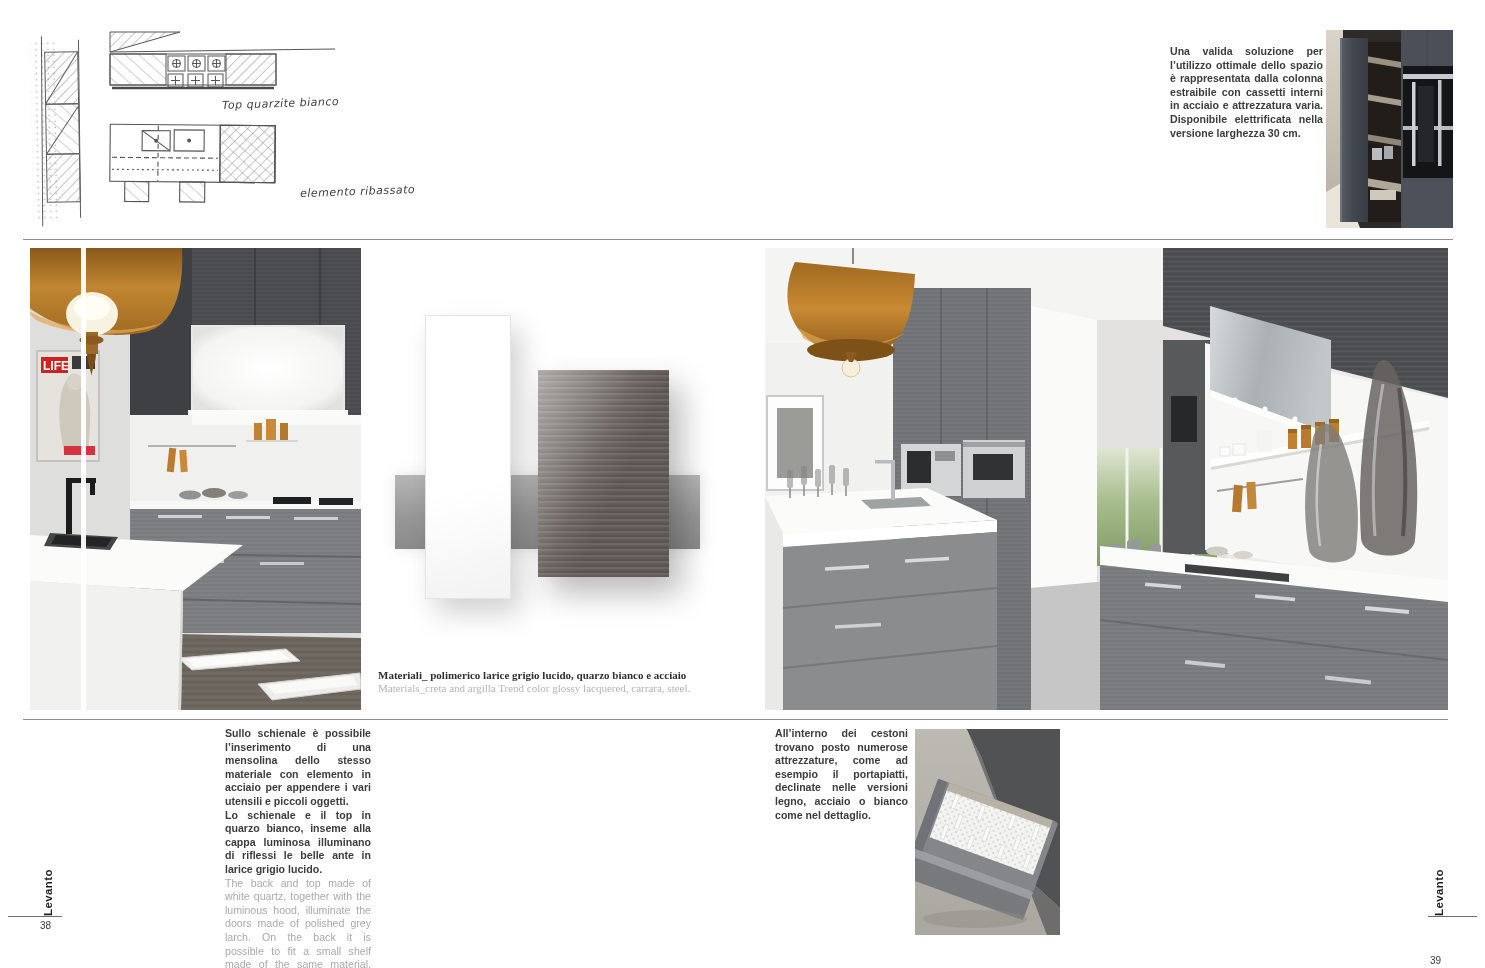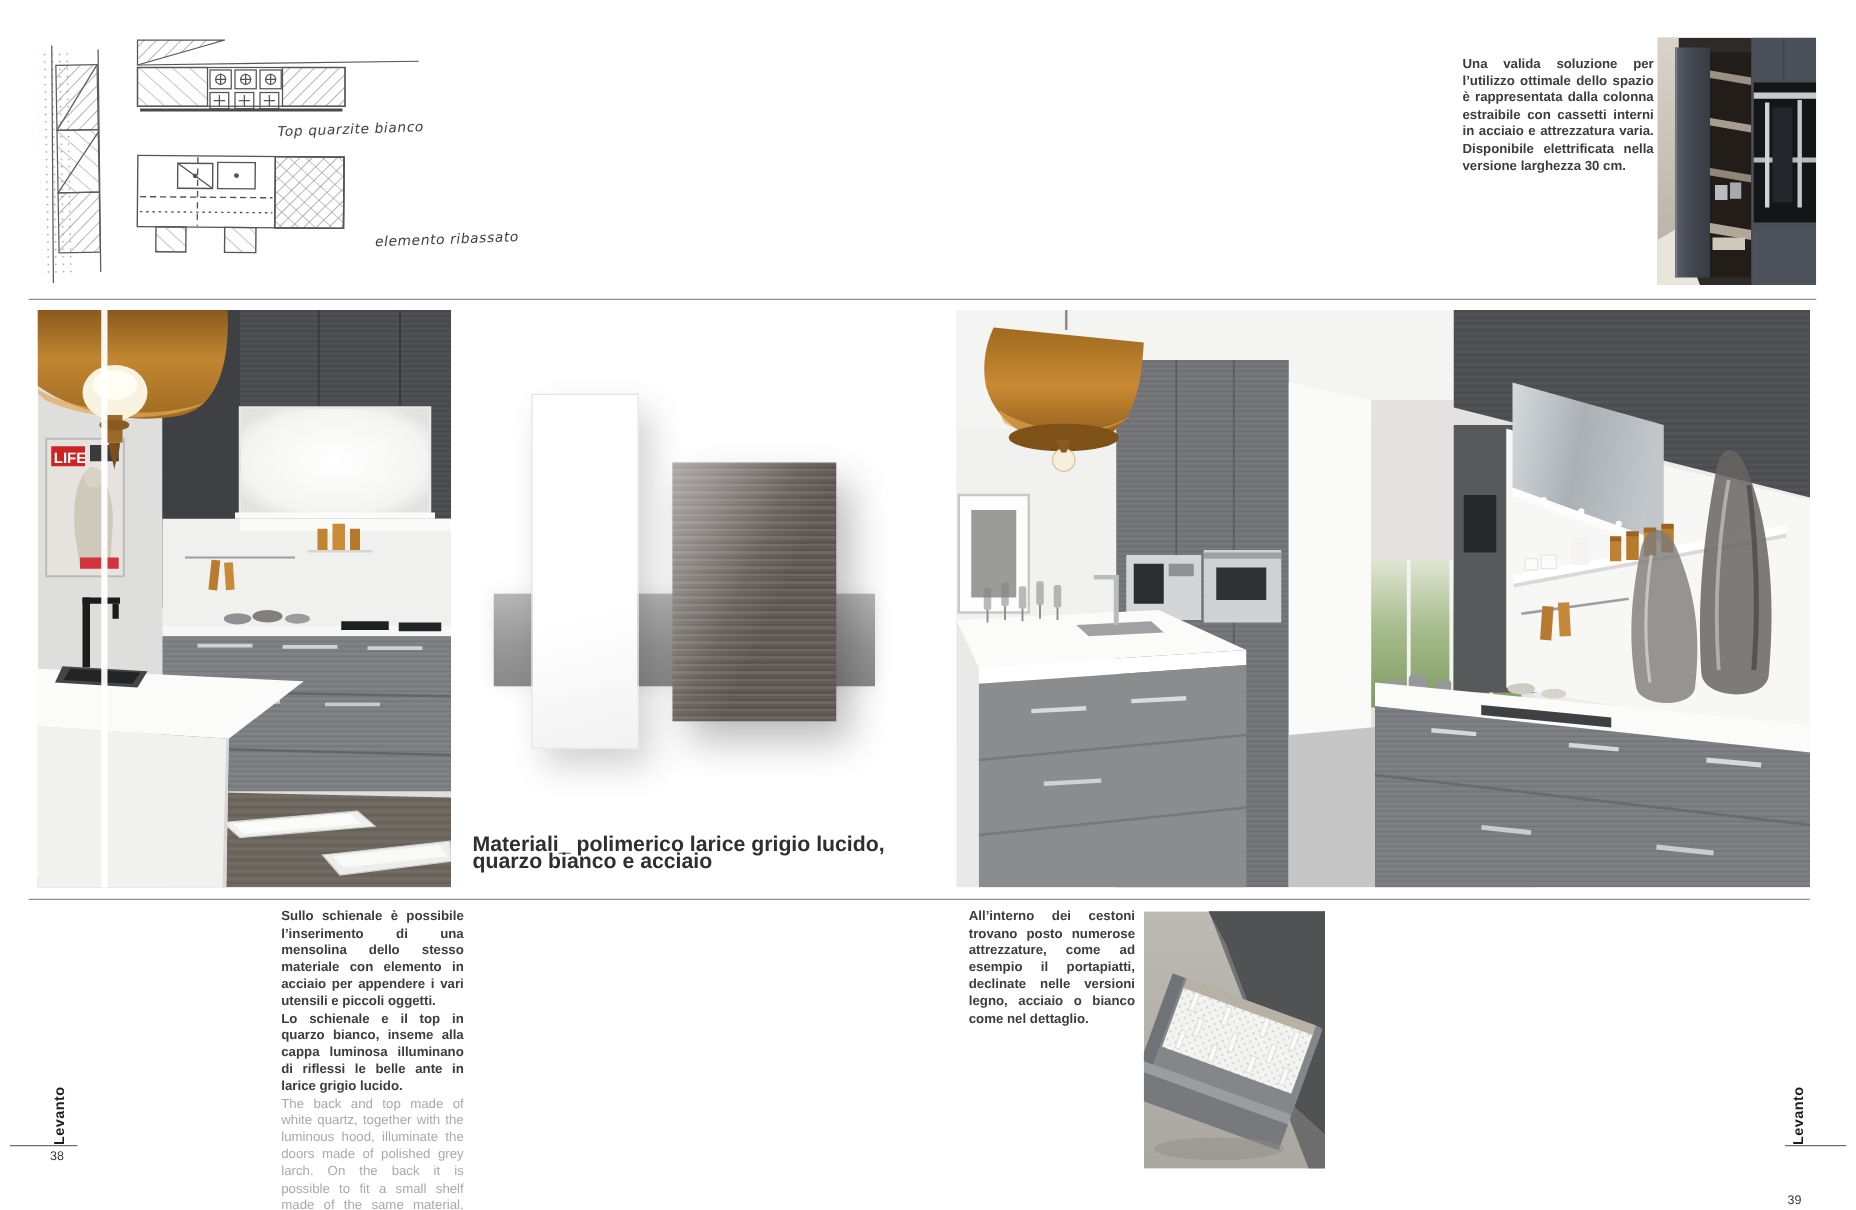--- a/index.html
+++ b/index.html
@@ -2,21 +2,21 @@
 <html><head>
 <meta charset="utf-8">
 <style>
   html,body{margin:0;padding:0;background:#ffffff;}
   .page{position:relative;width:1485px;height:968px;background:#fff;overflow:hidden;
         font-family:"Liberation Sans",sans-serif;color:#3c3c3c;}
   .rule{position:absolute;height:1px;background:#8f8f8f;}
   .txt-block{position:absolute;font-size:10.6px;line-height:13.6px;text-align:justify;letter-spacing:0px;}
   .txt-it{color:#3c3c3c;font-weight:bold;}
   .txt-en{color:#a9a9a9;font-weight:normal;}
-  .caption{position:absolute;font-size:17px;line-height:13.2px;}
+  .caption{position:absolute;font-size:11px;line-height:13.2px;font-family:Liberation Serif, serif;}
   .caption .c-it{color:#2f2f2f;font-weight:bold;}
   .caption .c-en{color:#b3b3b3;}
   .hand{position:absolute;font-family:"DejaVu Sans",sans-serif;font-style:italic;
         font-size:11px;color:#3f3f3f;transform:rotate(-2deg);letter-spacing:0.5px;}
   .brand{position:absolute;writing-mode:vertical-rl;transform:rotate(180deg);
          font-weight:bold;font-size:11.5px;color:#1e1e1e;letter-spacing:0.4px;}
   .pagenum{position:absolute;font-size:10px;color:#3a3a3a;}
   .photo{position:absolute;overflow:hidden;}
   .photo svg{display:block;}
   .gutter{position:absolute;background:rgba(255,255,255,0.95);}
@@ -281,20 +281,21 @@
   <div class="gutter" style="left:81px;top:248px;width:5px;height:462px;"></div>
 
   <div class="mat-stage">
     <div class="mat-steel"></div>
     <div class="mat-white"></div>
     <div class="mat-larch"></div>
   </div>
 
   <div class="caption" style="left:378px;top:669px;width:330px;">
     <div class="c-it">Materiali_ polimerico larice grigio lucido, quarzo bianco e acciaio</div>
+    <div class="c-en">Materials_creta and argilla Trend color glossy lacquered, carrara, steel.</div>
   </div>
 
   <div class="photo" style="left:765px;top:248px;width:683px;height:462px;">
     <svg width="683" height="462" viewBox="0 0 683 462">
       <defs>
         <linearGradient id="r-lamp" x1="0" y1="0" x2="0" y2="1">
           <stop offset="0" stop-color="#a06a20"></stop>
             <stop offset="0.5" stop-color="#c98a33"></stop>
             <stop offset="1" stop-color="#8f5c1c"></stop>
         </linearGradient>

